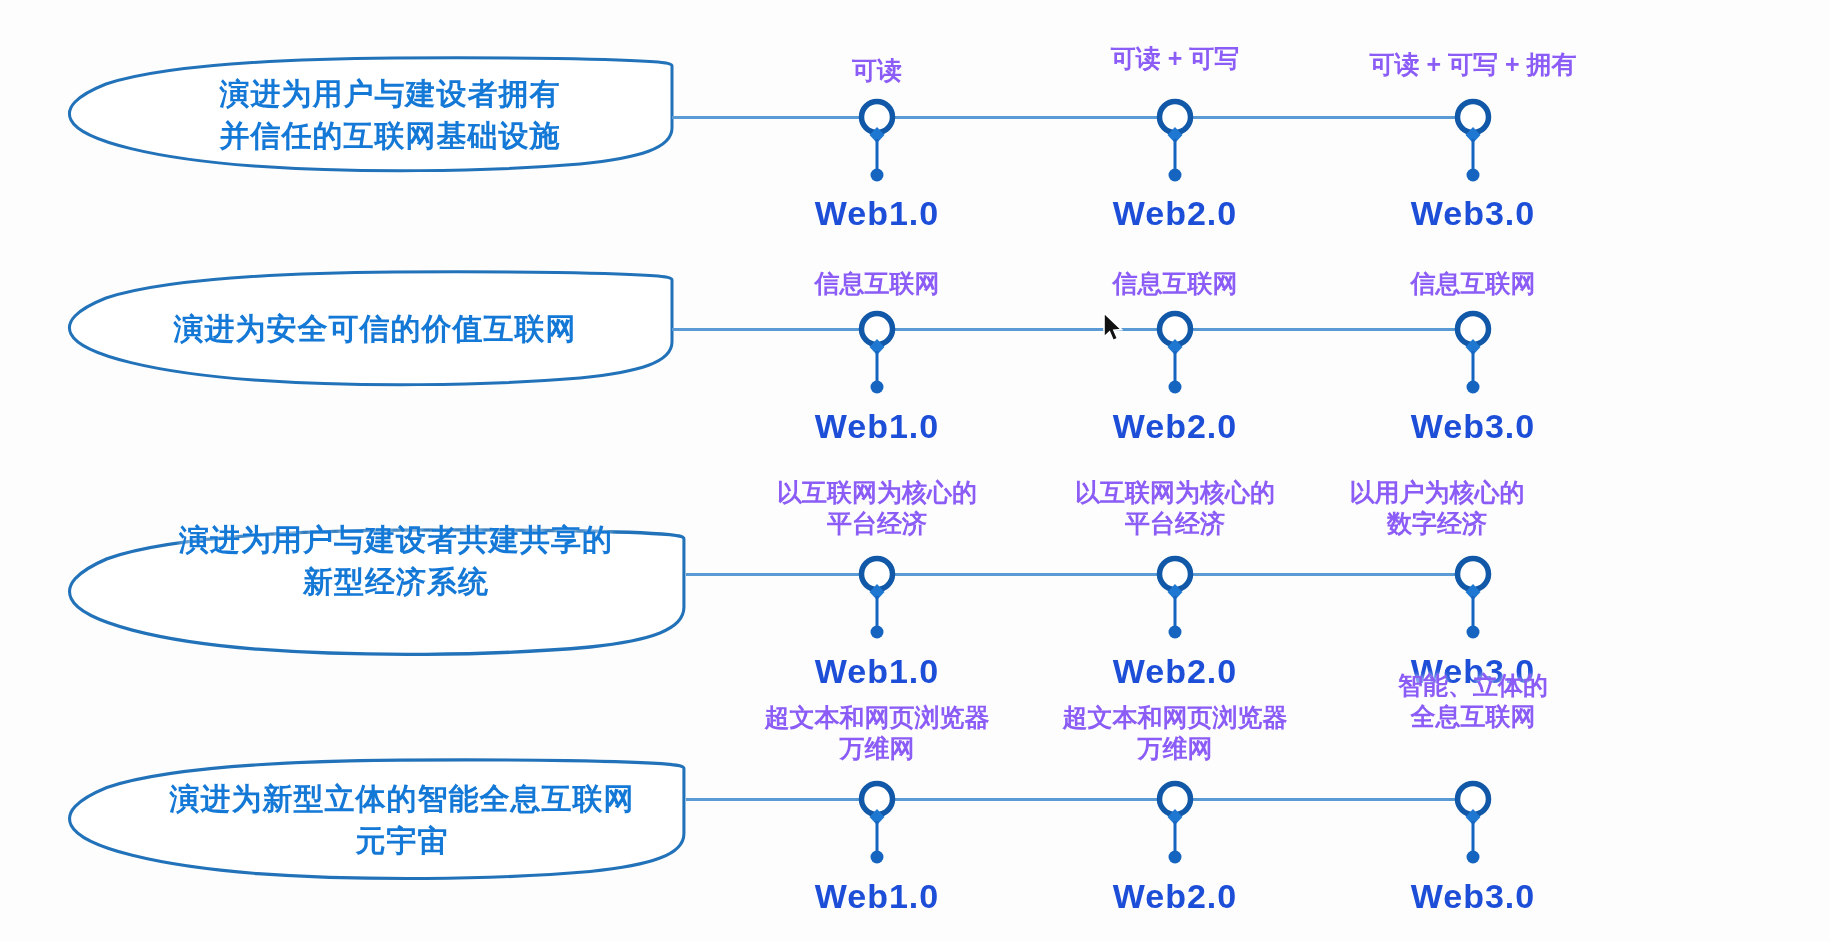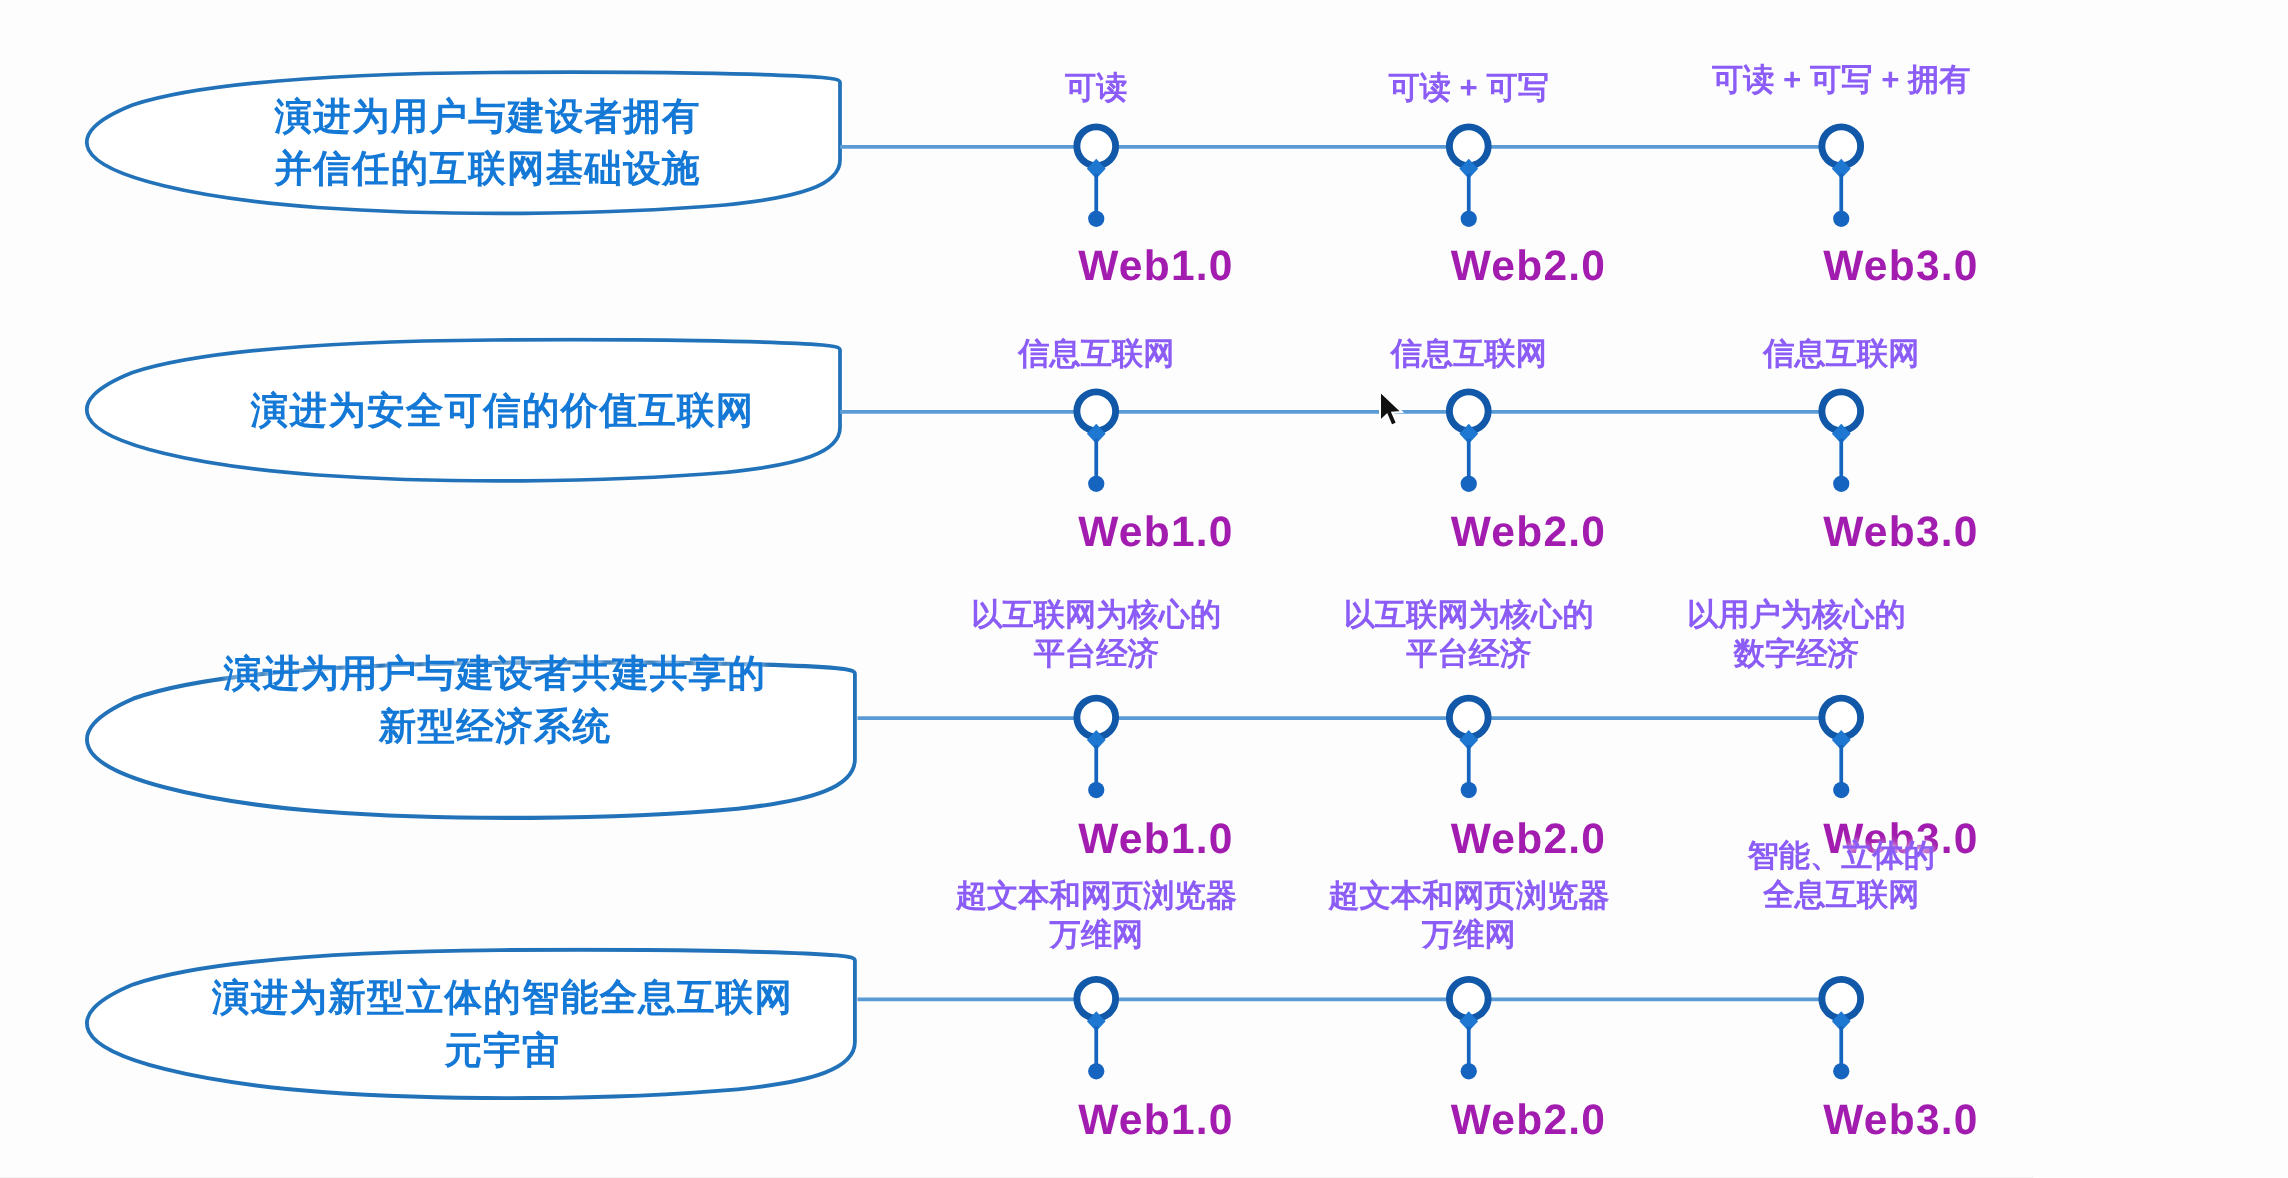--- a/index.html
+++ b/index.html
@@ -33,22 +33,22 @@
     position:absolute;width:360px;
     text-align:center;
     white-space:pre-line;
     color:#8b5cf6;
     font-weight:bold;
     font-size:25px;line-height:31px;
     text-shadow:0 0 5px rgba(255,255,255,.9);
   }
   .version-label{
     position:absolute;width:220px;
-    text-align:right;
-    color:#a21caf;
+    text-align:center;
+    color:#1d4ed8;
     font-weight:800;
     font-size:34px;line-height:40px;
     letter-spacing:1px;
   }
   .cursor-svg{position:absolute;width:24px;height:34px;}
 </style>
 </head>
 <body>
 
 <svg width="0" height="0" style="position:absolute">
@@ -74,38 +74,38 @@
     <div class="bubble-text" style="left:110px;top:56px;width:560px;height:118px;">演进为用户与建设者拥有
 并信任的互联网基础设施</div>
     <div class="timeline-line" style="left:672px;top:116px;width:803px;"></div>
 
     <div class="node-label" style="left:697px;top:55px;">可读</div>
     <svg class="node-svg" style="left:853px;top:93px;" viewBox="0 0 48 92">
         <use href="#markerShape"></use>
       </svg>
     <div class="version-label" style="left:767px;top:193px;">Web1.0</div>
 
-    <div class="node-label" style="left:995px;top:55px;">可读 + 可写</div>
+    <div class="node-label" style="left:995px;top:43px;">可读 + 可写</div>
     <svg class="node-svg" style="left:1151px;top:93px;" viewBox="0 0 48 92">
         <use href="#markerShape"></use>
       </svg>
     <div class="version-label" style="left:1065px;top:193px;">Web2.0</div>
 
     <div class="node-label" style="left:1293px;top:49px;">可读 + 可写 + 拥有</div>
     <svg class="node-svg" style="left:1449px;top:93px;" viewBox="0 0 48 92">
         <use href="#markerShape"></use>
       </svg>
     <div class="version-label" style="left:1363px;top:193px;">Web3.0</div>
   </div>
 
   <div>
     <svg class="bubble-svg" style="left:64px;top:270px;" width="612" height="118" viewBox="0 0 612 118" preserveAspectRatio="none">
         <use href="#bubbleShape" class="bubble-path"></use>
       </svg>
-    <div class="bubble-text" style="left:122px;top:270px;width:560px;height:118px;">演进为安全可信的价值互联网</div>
+    <div class="bubble-text" style="left:95px;top:270px;width:560px;height:118px;">演进为安全可信的价值互联网</div>
     <div class="timeline-line" style="left:672px;top:328px;width:803px;"></div>
 
     <div class="node-label" style="left:697px;top:268px;">信息互联网</div>
     <svg class="node-svg" style="left:853px;top:305px;" viewBox="0 0 48 92">
         <use href="#markerShape"></use>
       </svg>
     <div class="version-label" style="left:767px;top:406px;">Web1.0</div>
 
     <div class="node-label" style="left:995px;top:268px;">信息互联网</div>
     <svg class="node-svg" style="left:1151px;top:305px;" viewBox="0 0 48 92">

